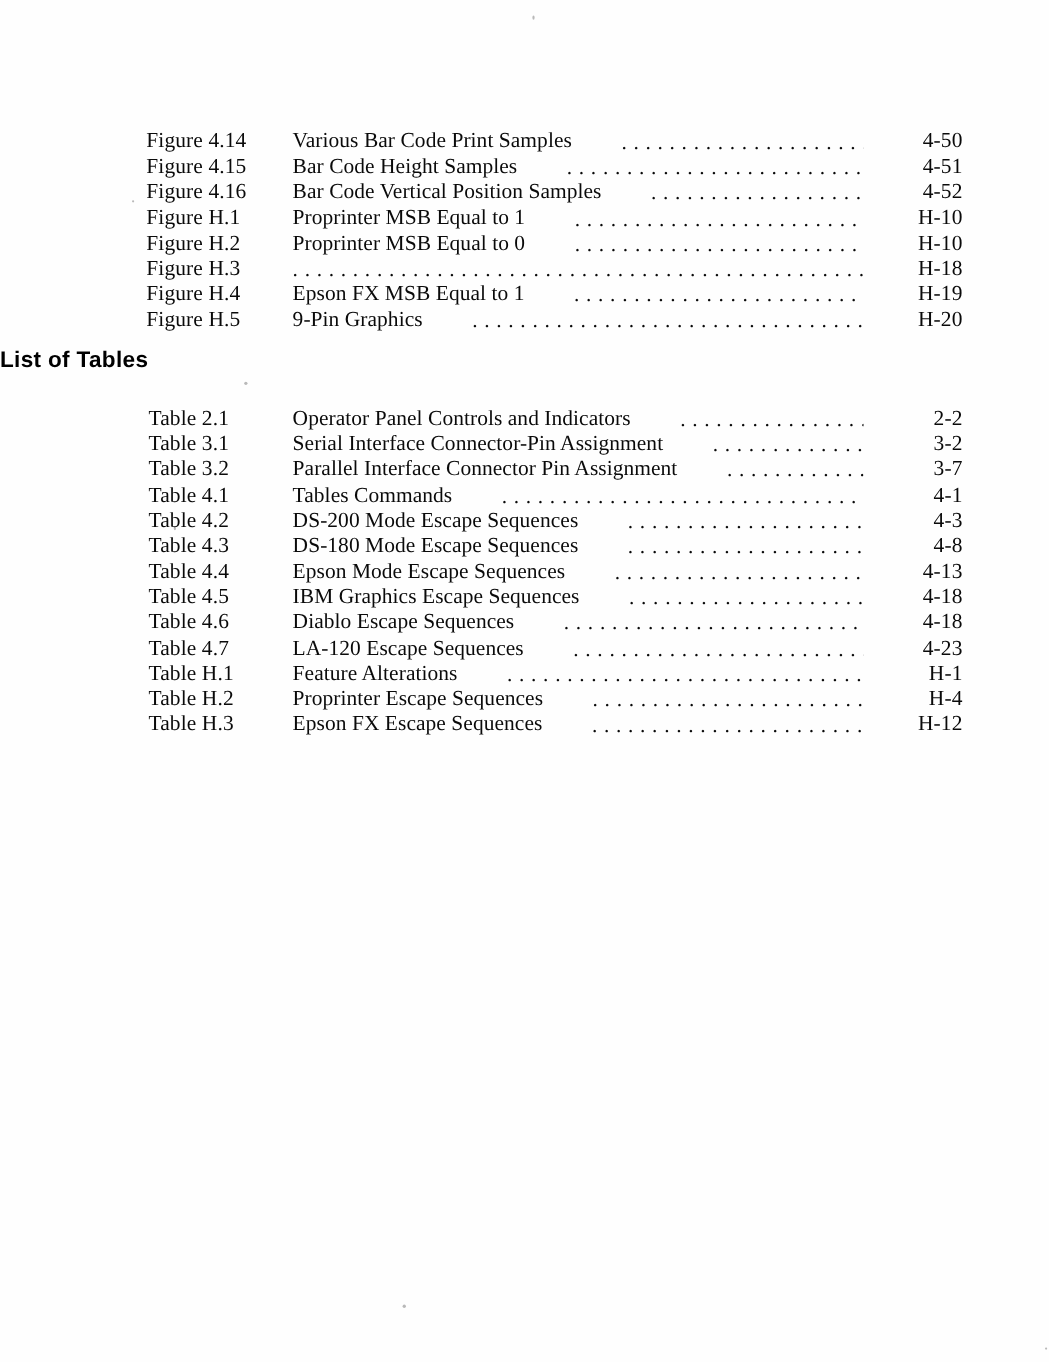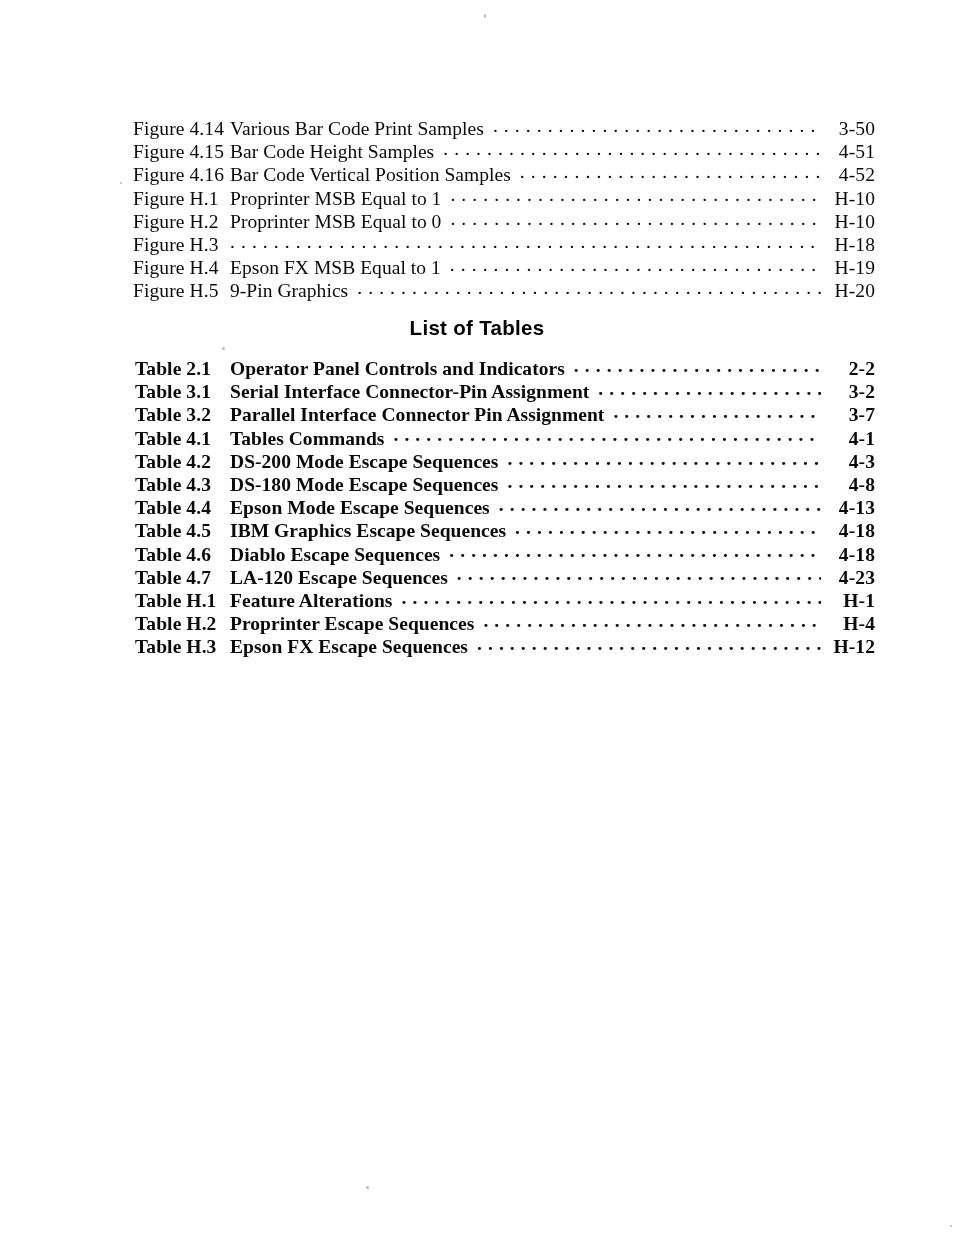--- a/index.html
+++ b/index.html
@@ -17,29 +17,30 @@
     color: #0a0a0a;
   }
 
   
   .toc-block {
     position: absolute;
     left: 133px;
     width: 742px;
   }
   #figures-block { top: 117px; }
-  #tables-block  { top: 357px; font-weight: bold; }
+  #tables-block  { top: 369px; }
 
   .toc-row {
     display: flex;
-    align-items: flex-start;
+    align-items: flex-end;
     height: 23.2px;
     font-size: 19.5px;
     line-height: 23.2px;
     white-space: nowrap;
+    gap: 36px;
   }
 
   .toc-label {
     flex: 0 0 auto;
     letter-spacing: 0.1px;
   }
   #figures-block .toc-label { width: 97px; }
   #tables-block  .toc-label { width: 95px; margin-left: 2px; }
 
   .toc-title {
@@ -73,21 +74,20 @@
     font-size: 19.5px;
     letter-spacing: 0.1px;
   }
 
   
   .section-heading {
     position: absolute;
     top: 316px;
     left: 0;
     width: 954px;
-    text-align: center;
     font-family: "Liberation Sans", "DejaVu Sans", sans-serif;
     font-weight: bold;
     font-size: 20.5px;
     letter-spacing: 0.3px;
     color: #000000;
   }
 
   
   .speck {
     position: absolute;
@@ -105,21 +105,21 @@
   <div class="speck" style="left:222px; top:347px; width:3px; height:3px;"></div>
   <div class="speck" style="left:158px; top:479px; width:2px; height:3px;"></div>
   <div class="speck" style="left:366px; top:1186px; width:3px; height:3px;"></div>
   <div class="speck" style="left:950px; top:1225px; width:2px; height:2px;"></div>
 
   <div class="toc-block" id="figures-block">
       <div class="toc-row">
         <span class="toc-label">Figure 4.14</span>
         <span class="toc-title">Various Bar Code Print Samples</span>
         <span class="leader"></span>
-        <span class="toc-page">3-50</span>
+        <span class="toc-page">4-50</span>
       </div>
       <div class="toc-row">
         <span class="toc-label">Figure 4.15</span>
         <span class="toc-title">Bar Code Height Samples</span>
         <span class="leader"></span>
         <span class="toc-page">4-51</span>
       </div>
       <div class="toc-row">
         <span class="toc-label">Figure 4.16</span>
         <span class="toc-title">Bar Code Vertical Position Samples</span>

